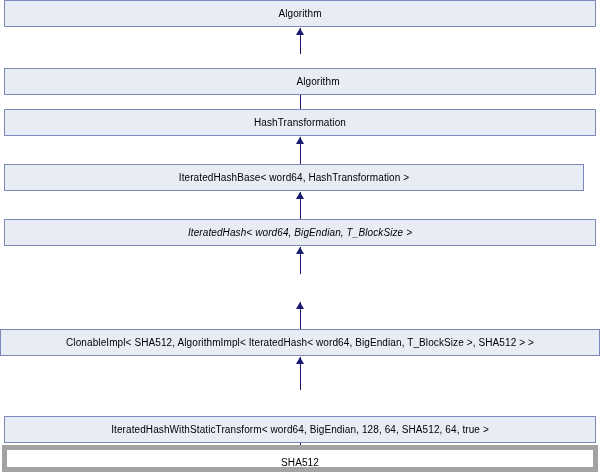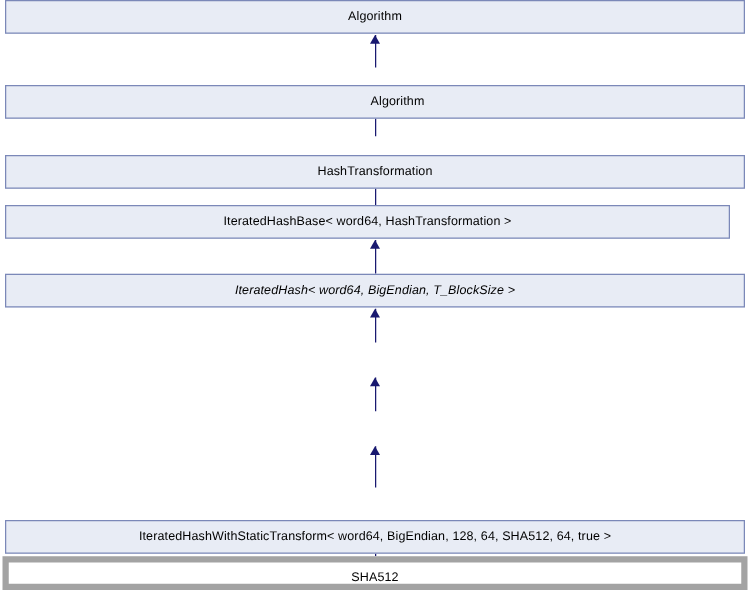--- a/index.html
+++ b/index.html
@@ -70,18 +70,19 @@
     <div class="edge" style="top: 247px; height: 27px;"></div>
     <div class="arrowhead" style="top: 247px;"></div>
     <div class="edge" style="top: 302px; height: 27px;"></div>
     <div class="arrowhead" style="top: 302px;"></div>
     <div class="edge" style="top: 357px; height: 33px;"></div>
     <div class="arrowhead" style="top: 357px;"></div>
     <div class="edge" style="top: 418px; height: 27px;"></div>
     <div class="arrowhead" style="top: 418px;"></div>
     <div class="node" style="top: 0px; left: 4px; right: 4px;">Algorithm</div>
     <div class="node" style="top: 68px; left: 4px; right: 4px; padding-left: 36px;">Algorithm</div>
-    <div class="node" style="top: 124px; left: 4px; right: 4px;">HashTransformation</div>
+    <div class="node" style="top: 109px; left: 4px; right: 4px;">HashTransformation</div>
     <div class="node" style="top: 164px; left: 4px; right: 16px;">IteratedHashBase&lt; word64, HashTransformation &gt;</div>
     <div class="node" style="top: 219px; left: 4px; right: 4px; font-style: italic;">IteratedHash&lt; word64, BigEndian, T_BlockSize &gt;</div>
+    <div class="node" style="top: 329px; left: 0px; right: 0px;">ClonableImpl&lt; SHA512, AlgorithmImpl&lt; IteratedHash&lt; word64, BigEndian, T_BlockSize &gt;, SHA512 &gt; &gt;</div>
     <div class="node" style="top: 390px; left: 4px; right: 4px; margin-top: 26px;">IteratedHashWithStaticTransform&lt; word64, BigEndian, 128, 64, SHA512, 64, true &gt;</div>
     <div class="node leaf" style="top: 445px; left: 2px; right: 2px;">SHA512</div>
   </div>
 
 </body></html>

